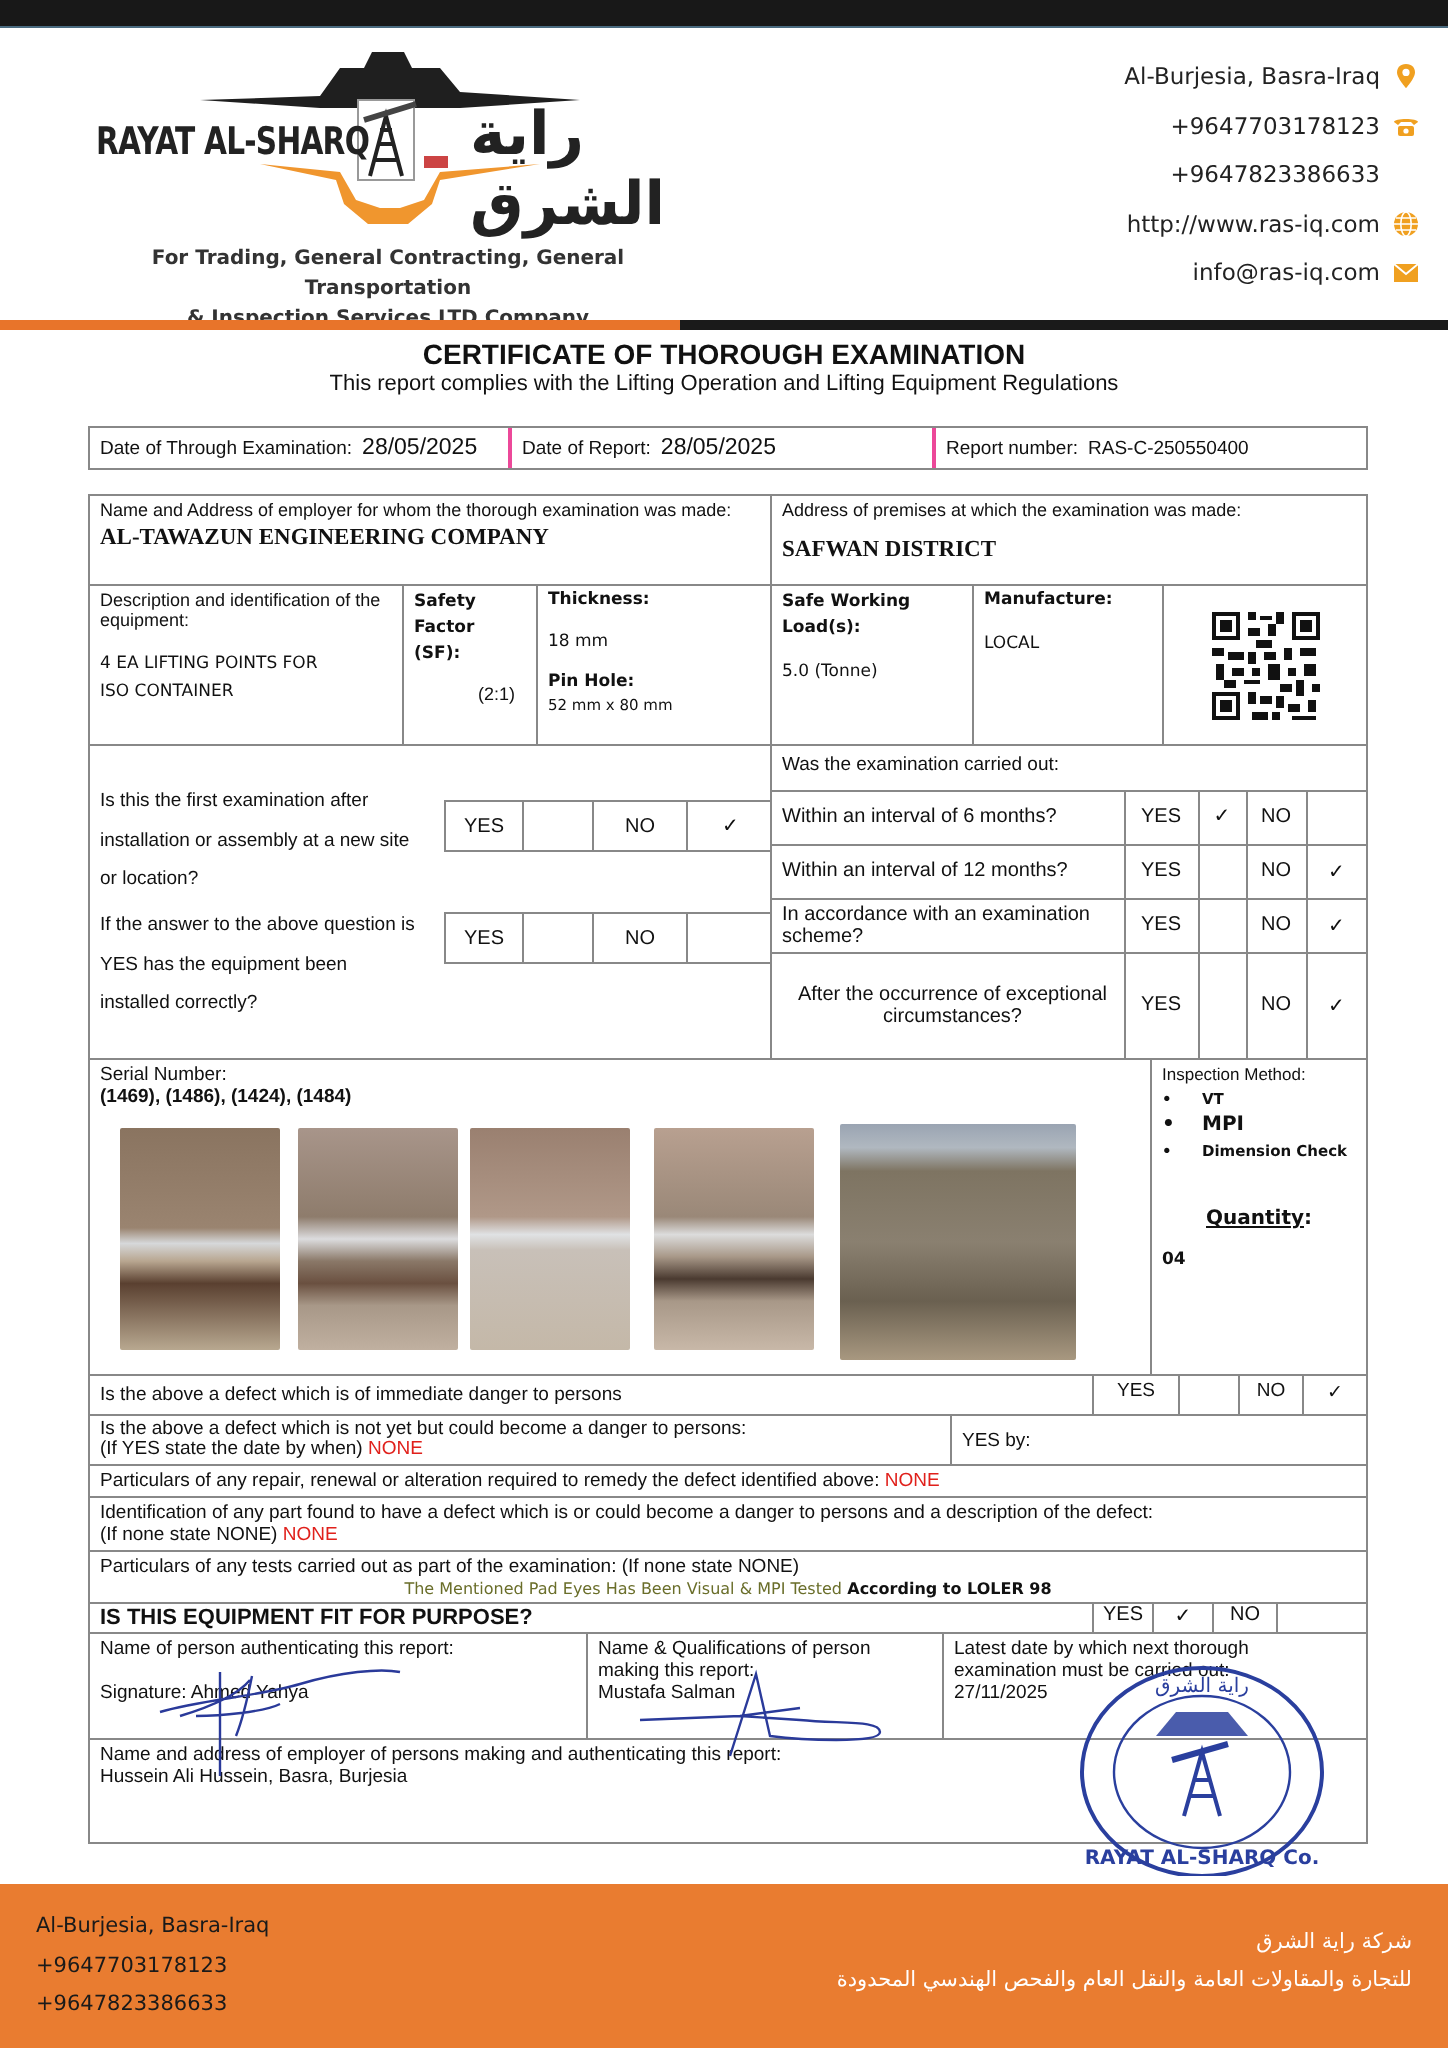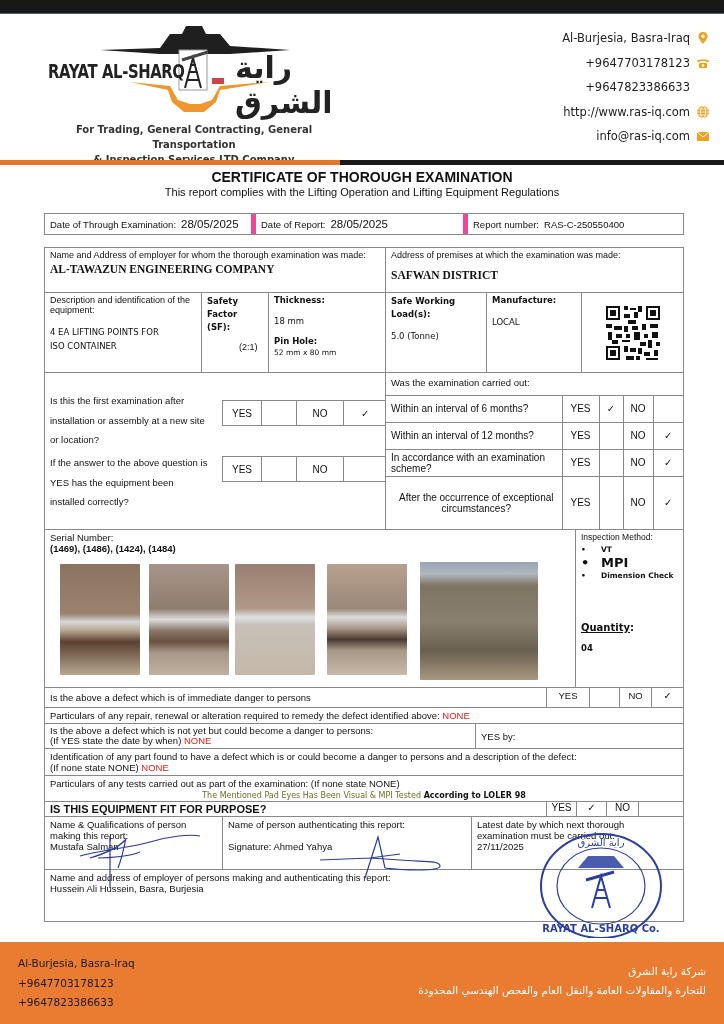--- a/index.html
+++ b/index.html
@@ -21,21 +21,21 @@
   .c-icon.pad { width: 14px; }
 
   .divider { position: absolute; top: 160px; left: 0; width: 724px; height: 5px; }
   .divider .or { position: absolute; left: 0; top: 0; width: 340px; height: 5px; background: #e8742a; }
   .divider .bk { position: absolute; left: 340px; top: 0; width: 384px; height: 5px; background: #1a1a1a; }
 
   .title { position: absolute; top: 169px; left: 0; width: 724px; text-align: center; font-weight: bold; font-size: 14px; }
   .subtitle { position: absolute; top: 186px; left: 0; width: 724px; text-align: center; font-size: 11px; }
 
   .dates { position: absolute; left: 44px; top: 213px; width: 640px; height: 22px; border: 1px solid #888; display: flex; font-size: 9.5px; }
-  .dates > div { display: flex; align-items: center; padding-left: 5px; border-right: 5px solid #ec4899; }
+  .dates > div { display: flex; align-items: center; padding-left: 5px; border-right: 2px solid #ec4899; }
   .dates > div:last-child { border-right: none; }
   .dates .big { font-size: 11.5px; margin-left: 5px; }
 
   .form { position: absolute; left: 44px; top: 247px; width: 640px; border: 1px solid #888; border-bottom: none; font-size: 9px; }
   .row { display: flex; border-bottom: 1px solid #888; }
   .cell { border-right: 1px solid #888; padding: 2px 5px; }
   .cell:last-child { border-right: none; }
   .serif-bold { font-family: "Liberation Serif", serif; font-weight: bold; font-size: 11.5px; }
   .cal { font-family: "DejaVu Sans", sans-serif; font-size: 8.5px; }
   .cal-b { font-family: "DejaVu Sans", sans-serif; font-size: 8.5px; font-weight: bold; }
@@ -298,48 +298,48 @@
       <div class="photo" style="left:15px;top:34px;width:80px;height:111px;background:linear-gradient(180deg,#8a7460 0%,#9a8470 45%,#d6d8da 52%,#b8a690 60%,#5a4030 70%,#b8a890 100%);"></div>
       <div class="photo" style="left:104px;top:34px;width:80px;height:111px;background:linear-gradient(180deg,#a8958a 0%,#8e7c6c 40%,#dcdcde 50%,#8a7868 60%,#6a5040 70%,#a89888 80%,#c0b0a0 100%);"></div>
       <div class="photo" style="left:190px;top:34px;width:80px;height:111px;background:linear-gradient(180deg,#9a8070 0%,#b09888 40%,#e0e2e4 48%,#c8c0b8 55%,#c4b8a8 100%);"></div>
       <div class="photo" style="left:282px;top:34px;width:80px;height:111px;background:linear-gradient(180deg,#b8a090 0%,#9a8878 40%,#dcdcdc 48%,#a89888 58%,#4a3a30 68%,#a89888 78%,#c8b8a8 100%);"></div>
       <div class="photo" style="left:375px;top:32px;width:118px;height:118px;background:linear-gradient(180deg,#9aa4b2 0%,#b0b8c0 10%,#7e7462 20%,#8a8070 50%,#6a6050 75%,#a89880 100%);"></div>
     </div>
     <div class="cell" style="flex:1;position:relative;font-size:8.5px;">
       <div>Inspection Method:</div>
       <ul style="list-style:none;margin-top:1px;">
         <li class="cal-b" style="font-size:7.5px;line-height:13px;"><span style="display:inline-block;width:20px;">•</span><span>VT</span></li>
-        <li class="cal-b" style="font-size:13px;line-height:13px;"><span style="display:inline-block;width:20px;">•</span><span>MPI</span></li>
+        <li class="cal-b" style="font-size:10px;line-height:13px;"><span style="display:inline-block;width:20px;">•</span><span>MPI</span></li>
         <li class="cal-b" style="font-size:7.5px;line-height:13px;"><span style="display:inline-block;width:20px;">•</span><span>Dimension Check</span></li>
       </ul>
-      <div class="cal-b" style="font-size:10px;margin-top:40px;"><span style="text-decoration:underline;">Quantity</span>:</div>
+      <div class="cal-b" style="font-size:10px;margin-top:22px;text-align:center;"><span style="text-decoration:underline;">Quantity</span>:</div>
       <div class="cal-b" style="margin-top:10px;">04</div>
     </div>
   </div>
 
   <div class="row" style="height:20px;font-size:9.5px;">
     <div class="cell" style="width:502px;display:flex;align-items:center;">Is the above a defect which is of immediate danger to persons</div>
     <div class="cell" style="width:43px;text-align:center;">YES</div>
     <div class="cell" style="width:30px;"></div>
     <div class="cell" style="width:32px;text-align:center;">NO</div>
     <div class="cell" style="flex:1;text-align:center;">✓</div>
   </div>
 
-  <div class="row" style="height:16px;font-size:9.5px;">
-    <div class="cell" style="flex:1;"><span>Particulars of any repair, renewal or alteration required to remedy the defect identified above:</span> <span class="red">NONE</span></div>
-  </div>
-
   <div class="row" style="height:25px;font-size:9.5px;">
     <div class="cell" style="width:431px;line-height:10px;">
       <div>Is the above a defect which is not yet but could become a danger to persons:</div>
       <div><span>(If YES state the date by when)</span> <span class="red">NONE</span></div>
     </div>
     <div class="cell" style="flex:1;display:flex;align-items:center;">
         <span>YES by:</span>
       </div>
+  </div>
+
+  <div class="row" style="height:16px;font-size:9.5px;">
+    <div class="cell" style="flex:1;"><span>Particulars of any repair, renewal or alteration required to remedy the defect identified above:</span> <span class="red">NONE</span></div>
   </div>
 
   <div class="row" style="height:27px;font-size:9.5px;line-height:11px;">
     <div class="cell" style="flex:1;">
       <div>Identification of any part found to have a defect which is or could become a danger to persons and a description of the defect:</div>
       <div><span>(If none state NONE)</span> <span class="red">NONE</span></div>
     </div>
   </div>
 
   <div class="row" style="height:26px;font-size:9.5px;line-height:11px;">
@@ -351,27 +351,27 @@
 
   <div class="row" style="height:15px;justify-content:space-between;">
     <div class="cell" style="width:502px;font-weight:bold;font-size:11px;line-height:11px;">IS THIS EQUIPMENT FIT FOR PURPOSE?</div>
     <div class="cell" style="width:30px;text-align:center;font-size:10px;padding:0;">YES</div>
     <div class="cell" style="width:30px;text-align:center;font-size:10px;padding:0;">✓</div>
     <div class="cell" style="width:32px;text-align:center;font-size:10px;padding:0;">NO</div>
     <div class="cell" style="flex:1;"></div>
   </div>
 
   <div class="row" style="height:53px;font-size:9.5px;line-height:11px;">
+    <div class="cell" style="width:249px;">
+      <div>Name of person authenticating this report:</div>
+      <div style="margin-top:11px;">Signature: Ahmed Yahya</div>
+    </div>
     <div class="cell" style="width:178px;">
       <div>Name &amp; Qualifications of person making this report:</div>
       <div>Mustafa Salman</div>
-    </div>
-    <div class="cell" style="width:249px;">
-      <div>Name of person authenticating this report:</div>
-      <div style="margin-top:11px;">Signature: Ahmed Yahya</div>
     </div>
     <div class="cell" style="flex:1;">
       <div>Latest date by which next thorough examination must be carried out:</div>
       <div>27/11/2025</div>
     </div>
   </div>
 
   <div class="row" style="height:52px;font-size:9.5px;line-height:11px;">
     <div class="cell" style="flex:1;">
       <div>Name and address of employer of persons making and authenticating this report:</div>

